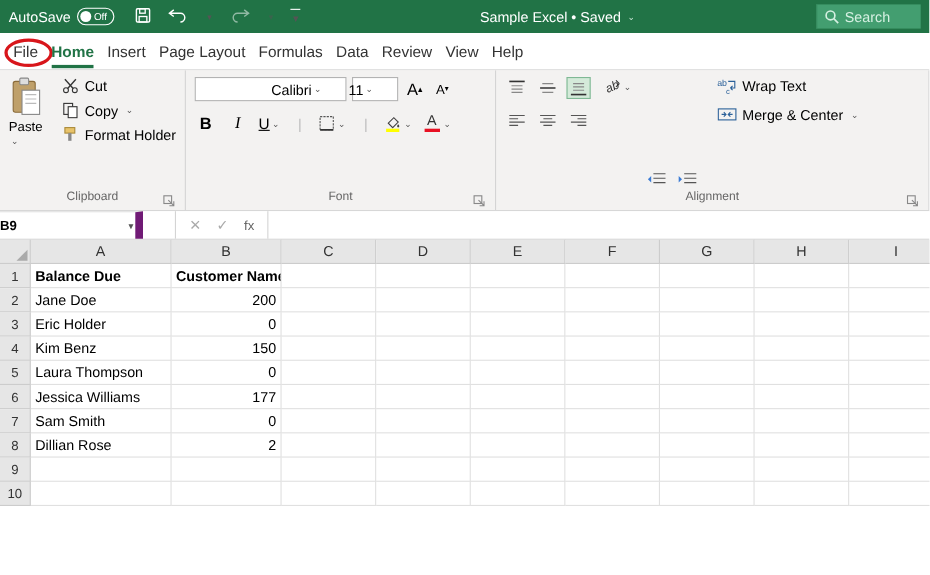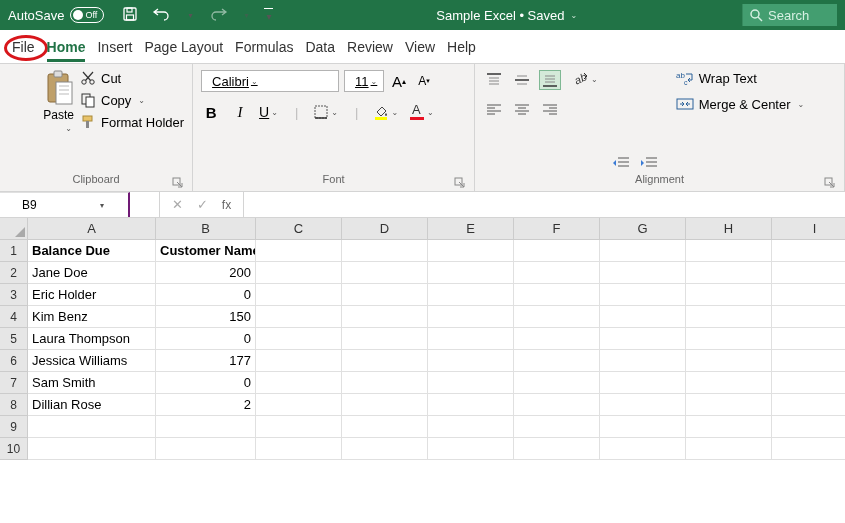--- a/index.html
+++ b/index.html
@@ -26,29 +26,29 @@
 .file-circle { position: absolute; left: -8px; top: 2px; width: 44px; height: 26px; border: 3px solid #d8161b; border-radius: 50%; pointer-events: none; }
 
 
 .ribbon { height: 128px; background: #f3f2f1; border-bottom: 1px solid #d4d4d4; display: flex; }
 .group { border-right: 1px solid #d4d4d4; padding: 6px 8px 2px 8px; display: flex; flex-direction: column; }
 .group-body { flex: 1; display: flex; }
 .group-label { text-align: center; font-size: 11px; color: #666; height: 16px; position: relative; }
 .group-launcher { position: absolute; right: 0; bottom: 0; width: 12px; height: 12px; }
 
 
-.paste-btn { display: flex; flex-direction: column; align-items: flex-end; width: 42px; font-size: 12px; gap:2px; cursor:pointer;margin-left:24px;}
+.paste-btn { display: flex; flex-direction: column; align-items: flex-start; width: 42px; font-size: 12px; gap:2px; cursor:pointer;}
 .paste-icon { width: 30px; height: 36px; }
 .clip-col { display: flex; flex-direction: column; gap: 6px; margin-left: 6px; font-size: 13px; }
 .clip-item { display: flex; align-items: center; gap: 5px; cursor:pointer;}
 
 
 .font-row1 { display: flex; align-items: center; gap: 5px; }
 .font-row2 { display: flex; align-items: center; gap: 9px; margin-top: 10px;}
-.combo { border: 1px solid #b3b3b3; background: #fff; height: 22px; display: flex; align-items: center; padding: 0 10px; font-size: 13px; justify-content: flex-start; text-decoration: underline;}
+.combo { border: 1px solid #b3b3b3; background: #fff; height: 22px; display: flex; align-items: center; padding: 0 20px; font-size: 13px; justify-content: flex-end;}
 .font-name { width: 138px; }
 .font-size { width: 40px; }
 .btn-sq { width: 20px; height: 20px; display: inline-flex; align-items: center; justify-content: center; cursor:pointer;}
 .increase-a { font-size: 15px; position:relative;}
 .decrease-a { font-size: 12px; position:relative;}
 .bold { font-weight: bold; font-size: 15px; }
 .italic { font-style: italic; font-family: Georgia, serif; font-size: 15px; }
 .underline { text-decoration: underline; font-size: 14px; display:flex; align-items:center; gap:2px;}
 .split { display:flex; align-items:center;}
 .drop { font-size: 8px; color:#555; padding:0 2px;}
@@ -59,21 +59,21 @@
 .align-btn { width: 22px; height: 20px; display:inline-flex; align-items:center; justify-content:center; cursor:pointer;}
 .align-btn.sel { background: #d4ead9; border:1px solid #7fb894;}
 .wrap-col { display:flex; flex-direction:column; gap:10px; margin-left:16px; font-size:13px;}
 .wrap-item { display:flex; align-items:center; gap:5px; cursor:pointer;}
 
 .sep { margin: 0 6px; color:#bbb;}
 .svgicon { display:inline-block; }
 
 
 .formula-area { height: 26px; border-bottom: 1px solid #d4d4d4; display: flex; align-items: stretch; background:#fff;}
-.name-box { width: 130px; border-right: 2px solid #701a75; display: flex; align-items: center; padding: 0 22px; font-size: 12px; justify-content: space-between; border-top:1px solid #e0e0e0;}
+.name-box { width: 130px; border-right: 7px solid #701a75; display: flex; align-items: center; padding: 0 0; font-size: 12px; justify-content: space-between; border-top:1px solid #e0e0e0;font-weight:bold;}
 .fx-spacer { width: 30px; border-right: 1px solid #d4d4d4;}
 .fx-buttons { display: flex; align-items: center; border-right:1px solid #d4d4d4; color:#aaa; gap:14px; padding:0 12px;}
 .fx-label { font-size: 12px; color:#666;}
 .formula-input { flex: 1; padding: 0 6px; display:flex; align-items:center;}
 
 
 .grid { display: grid; grid-template-columns: 28px 128px 100px repeat(7, 86px); }
 .hcell { background: #e6e6e6; border-right: 1px solid #ccc; border-bottom: 1px solid #ccc; text-align: center; font-size: 13px; color: #333; height: 22px; line-height: 22px; }
 .rowhead { background: #e6e6e6; border-right: 1px solid #ccc; border-bottom: 1px solid #ccc; text-align: center; font-size: 12px; color: #333; height: 22px; line-height: 22px; }
 .corner { background: #e6e6e6; border-right: 1px solid #ccc; border-bottom: 1px solid #ccc; height:22px; position:relative;}

